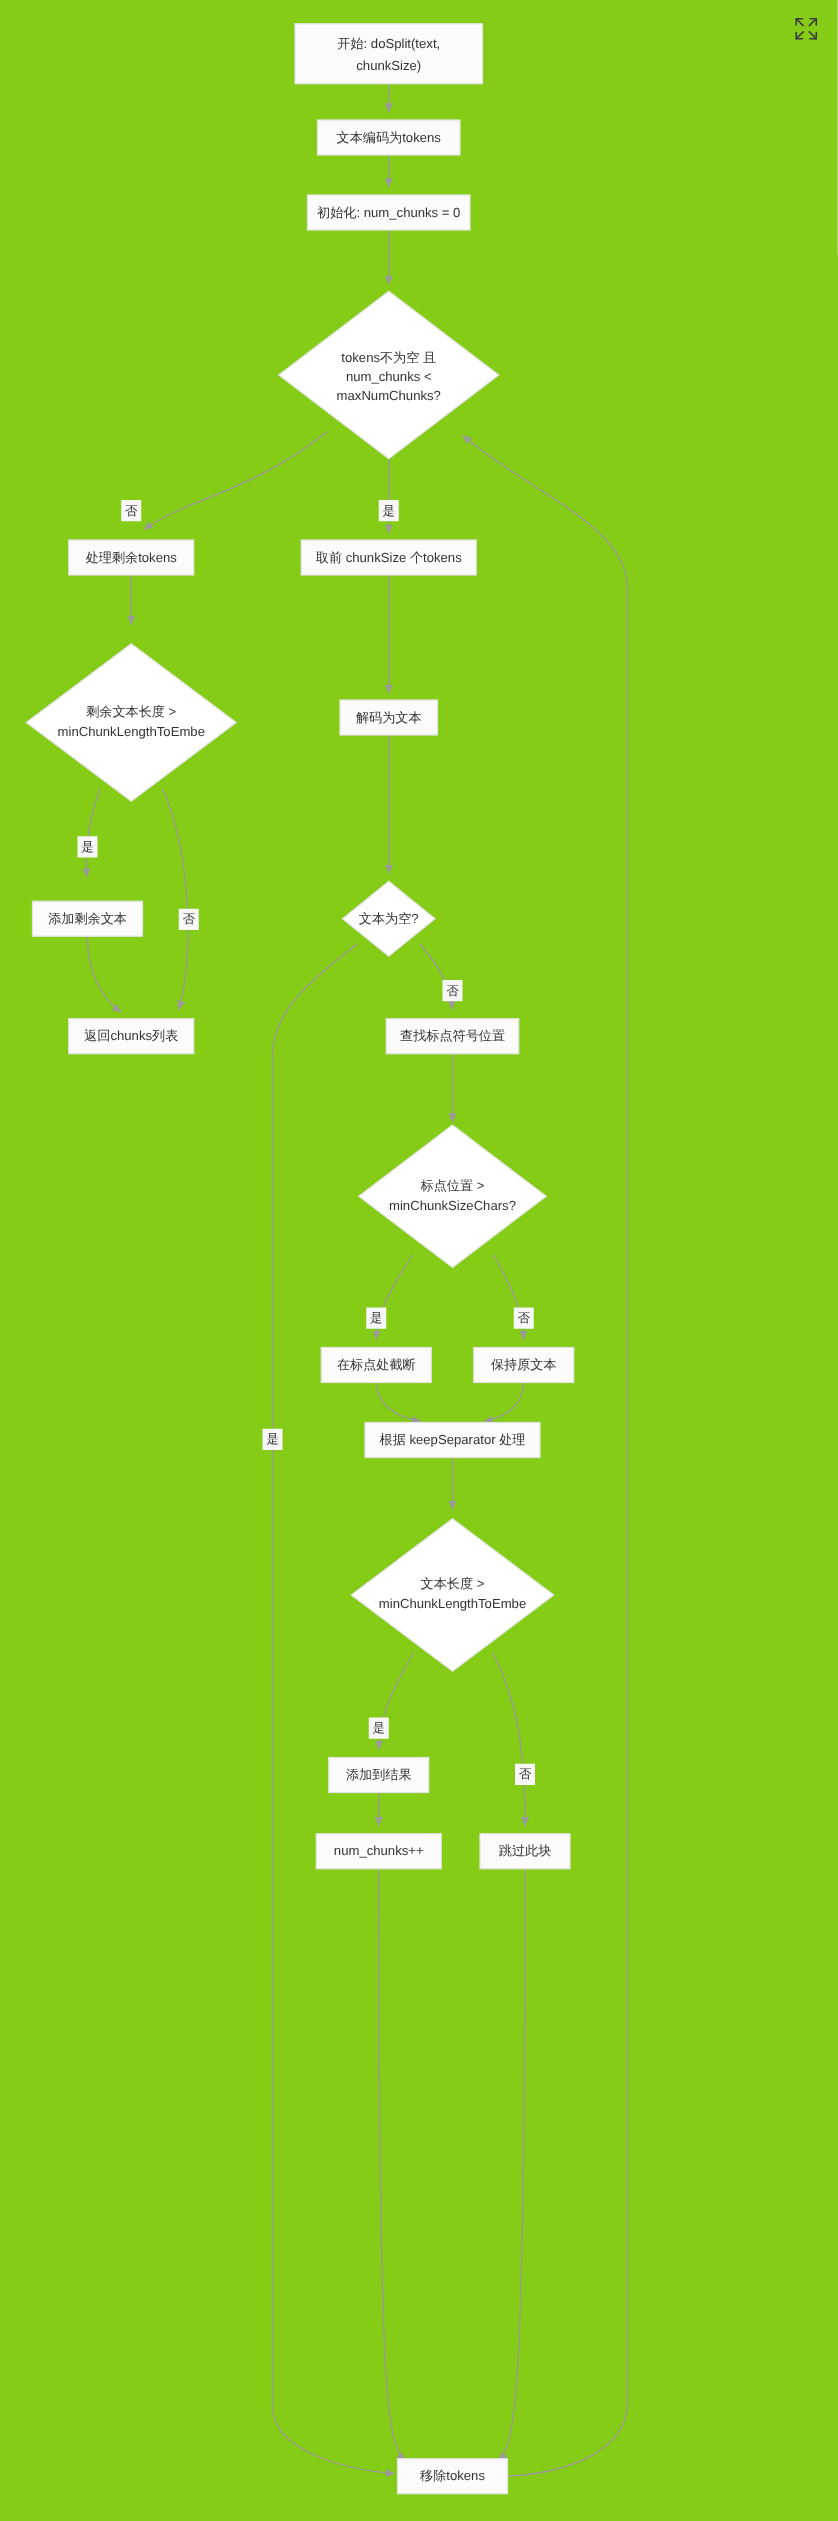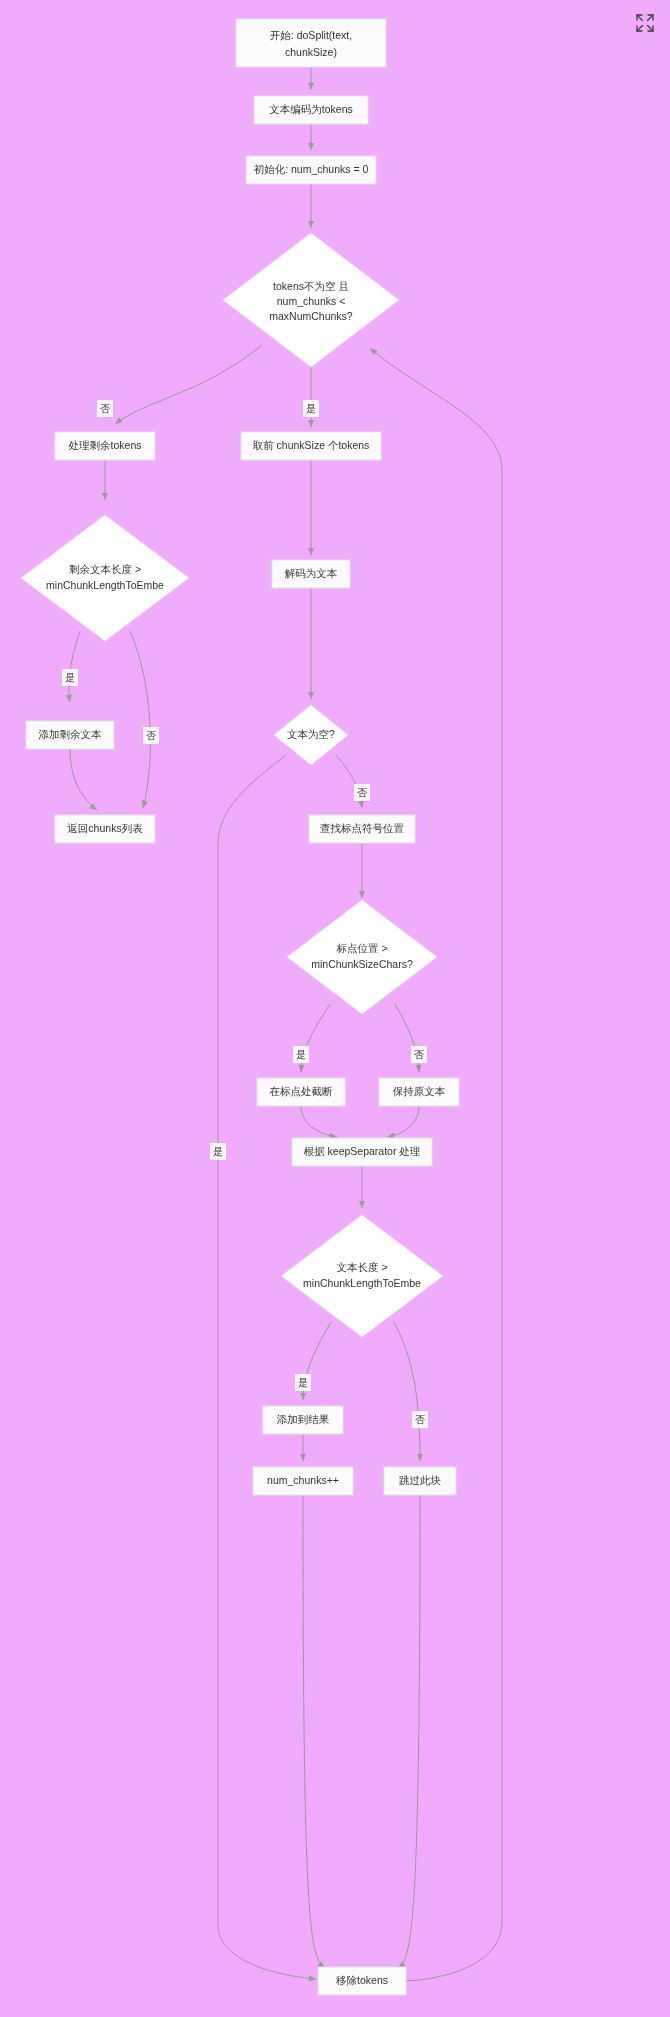--- a/index.html
+++ b/index.html
@@ -10,21 +10,21 @@
   body {
     width: 670px;
     height: 2017px;
     position: relative;
     overflow: hidden;
     font-family: "Liberation Sans", "DejaVu Sans", sans-serif;
   }
   #stage {
     position: absolute;
     inset: 0;
-    background: #f0abfc;
+    background: #84cc16;
   }
   #fullscreen-btn {
     position: absolute;
     top: 12px;
     right: 14px;
     width: 22px;
     height: 22px;
     cursor: pointer;
     z-index: 10;
   }

